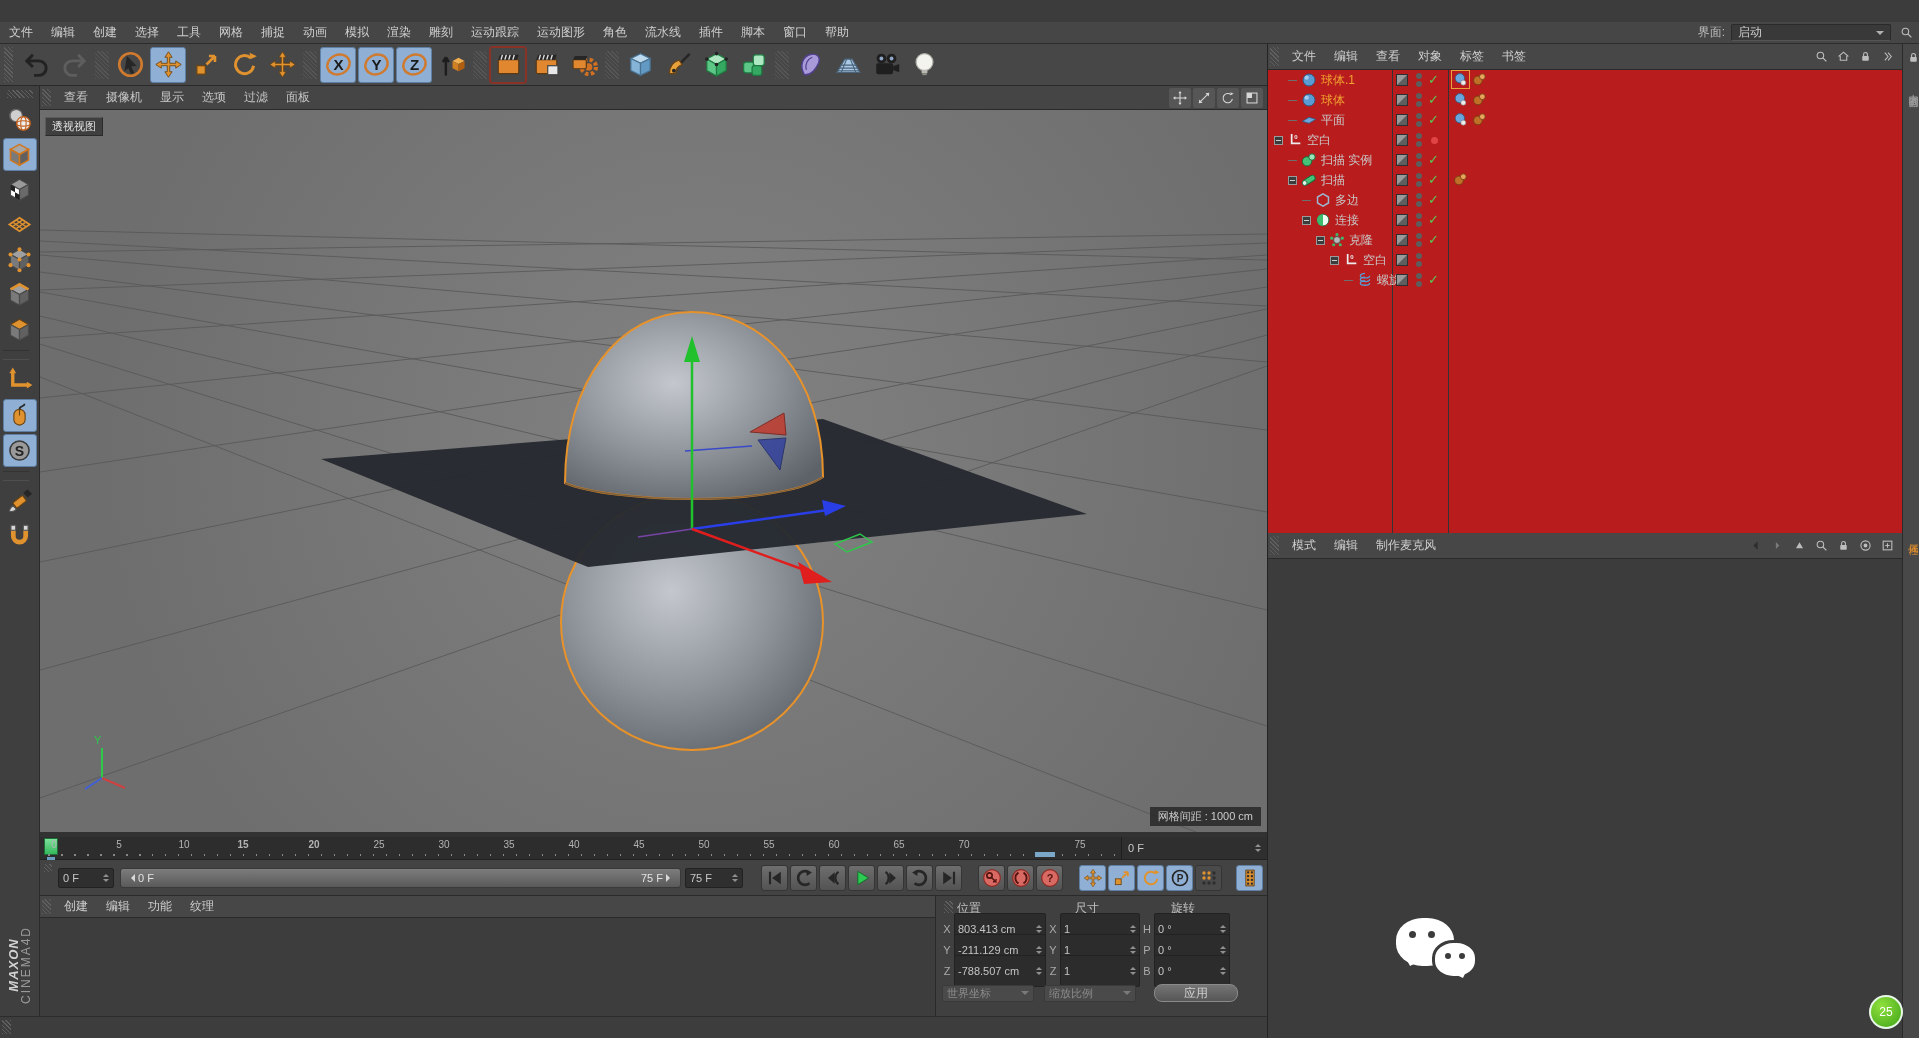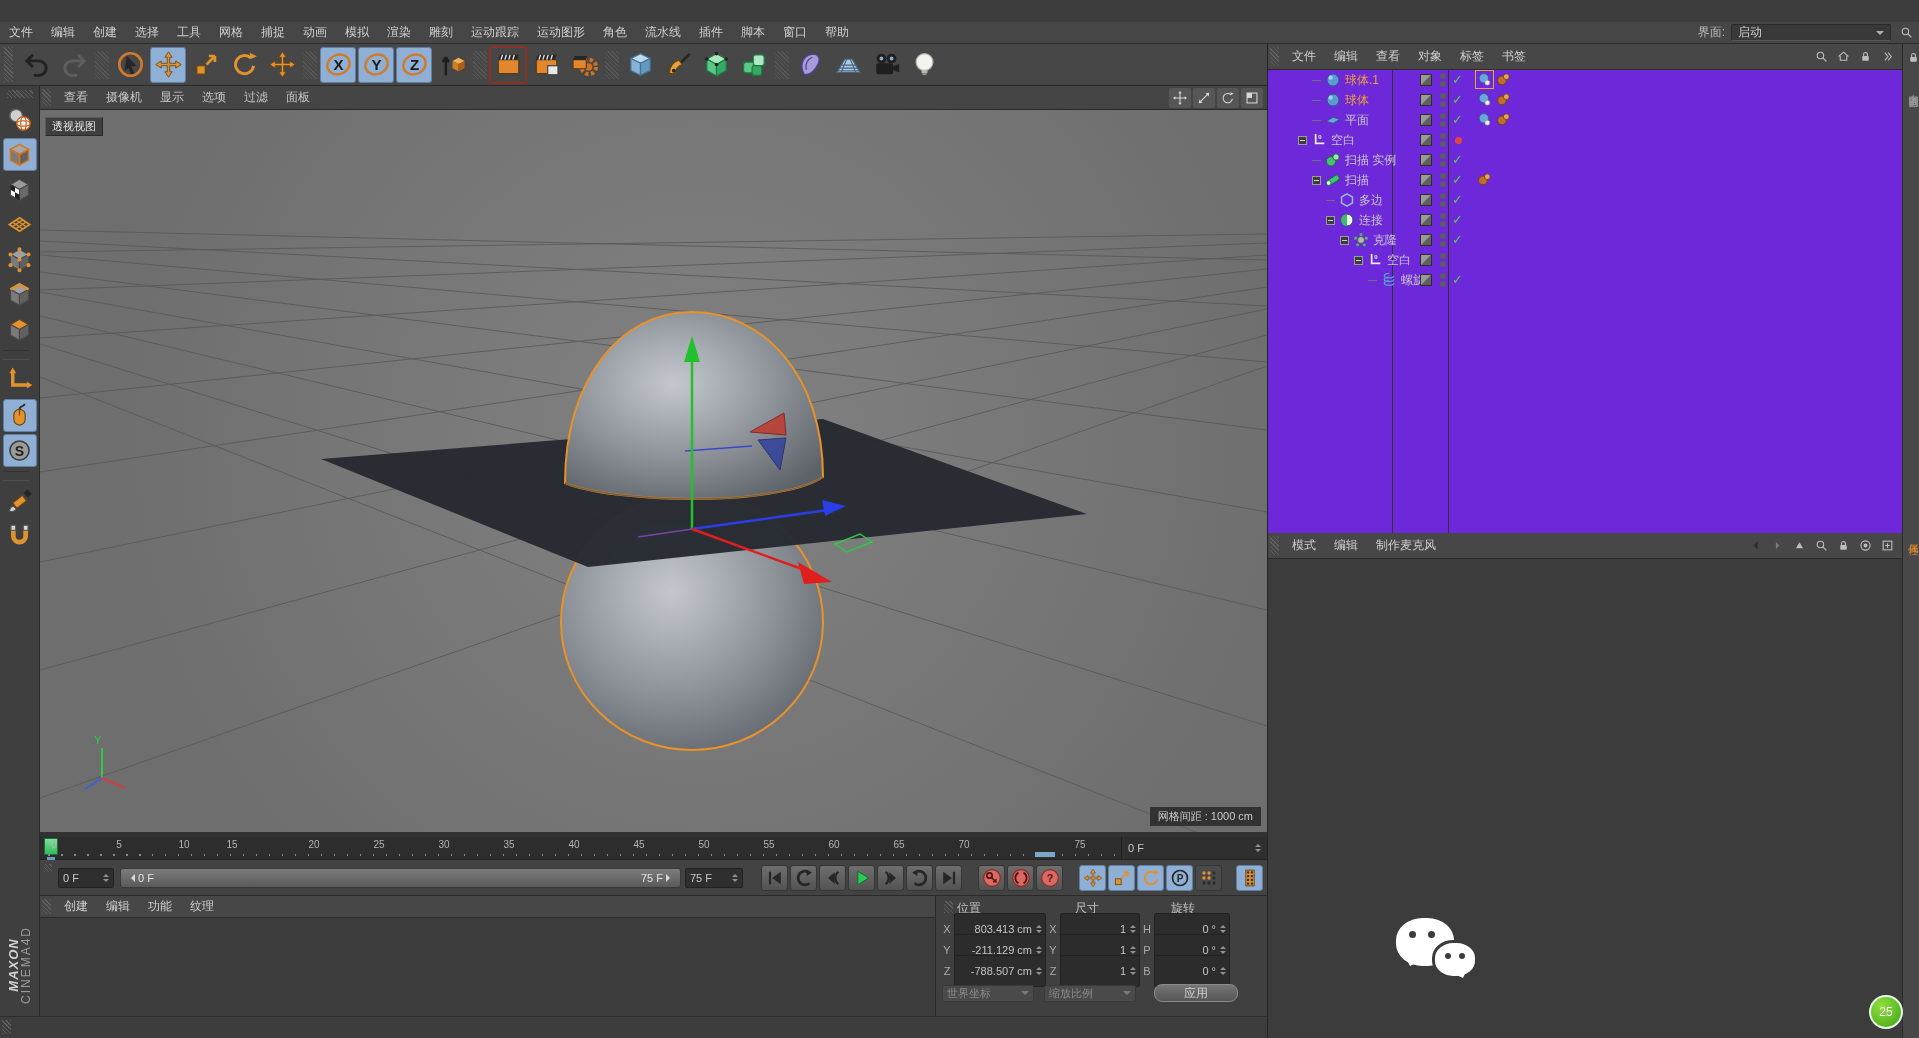--- a/index.html
+++ b/index.html
@@ -61,21 +61,21 @@
   .vtile svg{width:14px;height:14px;}
   .vp-canvas{position:absolute;left:40px;top:110px;width:1227px;height:722px;
     background:radial-gradient(circle at 54% 46%,#828282,#6e6e6e 78%);overflow:hidden;}
   .vp-label{position:absolute;left:5px;top:7px;background:#3f3f3f;border:1px solid #5a5a5a;border-right-color:#2a2a2a;border-bottom-color:#2a2a2a;
     color:#e0e0e0;font-size:11px;padding:1px 6px;}
   .grid-label{position:absolute;right:6px;bottom:6px;background:rgba(40,40,40,.85);color:#cccccc;font-size:11px;padding:2px 8px;}
 
   
   .rightcol{position:absolute;left:1267px;top:44px;width:635px;height:994px;background:#3c3c3c;border-left:1px solid #242424;}
   .om-menubar,.am-menubar{height:26px;background:#474747;border-bottom:1px solid #2a2a2a;display:flex;align-items:center;}
-  .om-tree{position:relative;height:463px;background:#6d28d9;overflow:hidden;padding-left:24px;}
+  .om-tree{position:relative;height:463px;background:#b91c1c;overflow:hidden;}
   .colsep{position:absolute;top:0;bottom:0;width:1px;background:#333;}
   .orow{position:relative;height:20px;display:flex;align-items:center;font-size:12px;color:#c8c8c8;}
   .oind{flex:none;display:inline-block;}
   .oexp{flex:none;width:9px;height:9px;border:1px solid #9a9a9a;background:#3c3c3c;position:relative;margin-right:4px;}
   .oexp::after{content:"";position:absolute;left:1px;top:3px;width:5px;height:1px;background:#d0d0d0;}
   .oline{flex:none;width:9px;height:1px;background:#6e6e6e;margin-right:4px;}
   .oic{flex:none;width:16px;height:16px;margin-right:4px;display:inline-flex;}
   .oic svg{width:16px;height:16px;}
   .olab{white-space:nowrap;max-width:108px;overflow:hidden;}
   .olab.sel{color:#f0a330;}
@@ -132,21 +132,21 @@
   .materials{width:923px;border-right:1px solid #2a2a2a;display:flex;flex-direction:column;}
   .mat-menubar{height:22px;background:#474747;border-bottom:1px solid #2a2a2a;display:flex;align-items:center;}
   .mat-body{flex:1;background:#3d3d3d;}
   .coords{flex:1;background:#404040;display:flex;flex-direction:column;padding:2px 6px;}
   .coord-head{display:flex;align-items:center;height:20px;font-size:12px;color:#c0c0c0;}
   .coord-head span{display:inline-block;}
   .ch-pos{width:118px;} .ch-size{width:96px;} .ch-rot{width:90px;}
   .crow{display:flex;align-items:center;height:21px;gap:2px;}
   .axlab{width:10px;font-size:11px;color:#aaaaaa;text-align:center;flex:none;}
   .cbox{height:17px;background:#2c2c2c;border:1px solid #222;border-radius:2px;color:#c4c4c4;font-size:11px;
-    display:flex;align-items:center;justify-content:flex-end;padding:15px 3px;flex:none;}
+    display:flex;align-items:center;justify-content:space-between;padding:15px 3px;flex:none;}
   .cbox.w1{width:92px;} .cbox.w2{width:80px;} .cbox.w3{width:76px;}
   .coord-foot{display:flex;align-items:center;gap:10px;margin-top:3px;}
   .dropd{width:92px;height:17px;background:#4a4a4a;border:1px solid #3a3a3a;border-radius:2px;color:#8a8a8a;font-size:11px;
     display:flex;align-items:center;justify-content:space-between;padding:0 4px;}
   .applybtn{width:84px;height:18px;border:1px solid #8a8a8a;border-radius:8px;background:linear-gradient(#757575,#565656);
     color:#d0d0d0;font-size:12px;display:flex;align-items:center;justify-content:center;margin-left:8px;}
 
   
   .statusbar{position:absolute;left:0;top:1016px;width:1267px;height:22px;background:#3d3d3d;border-top:1px solid #2c2c2c;display:flex;align-items:center;}
 
@@ -899,22 +899,22 @@
 
   <div class="tgap2"></div>
   <div class="ruler">
     <div class="ruler-track" id="ruler-track">
       <div class="playhead"></div>
       <div class="ruler-ticks"></div>
       <div class="bluemark"></div>
     <span class="tick" style="left: 14px;">0</span>
         <span class="tick" style="left: 79px;">5</span>
         <span class="tick" style="left: 144px;">10</span>
-        <span class="tick" style="left: 192px;">15</span>
-        <span class="tick" style="left: 274px;">20</span>
+        <span class="tick" style="left: 203px; font-weight: bold;">15</span>
+        <span class="tick" style="left: 274px; font-weight: bold;">20</span>
         <span class="tick" style="left: 339px;">25</span>
         <span class="tick" style="left: 404px;">30</span>
         <span class="tick" style="left: 469px;">35</span>
         <span class="tick" style="left: 534px;">40</span>
         <span class="tick" style="left: 599px;">45</span>
         <span class="tick" style="left: 664px;">50</span>
         <span class="tick" style="left: 729px;">55</span>
         <span class="tick" style="left: 794px;">60</span>
         <span class="tick" style="left: 859px;">65</span>
         <span class="tick" style="left: 924px;">70</span>

